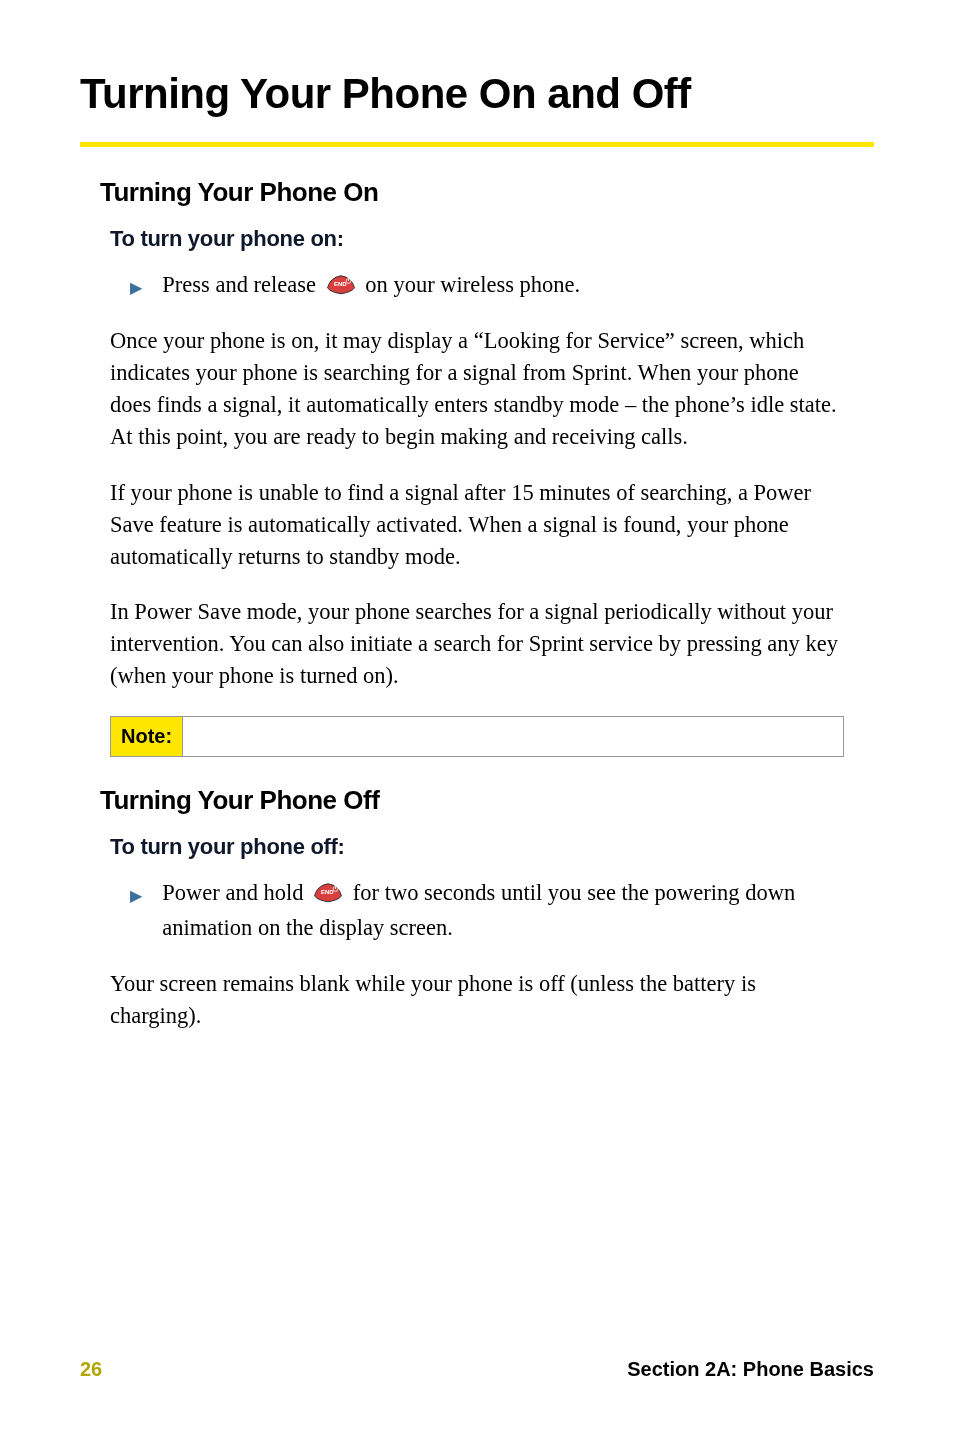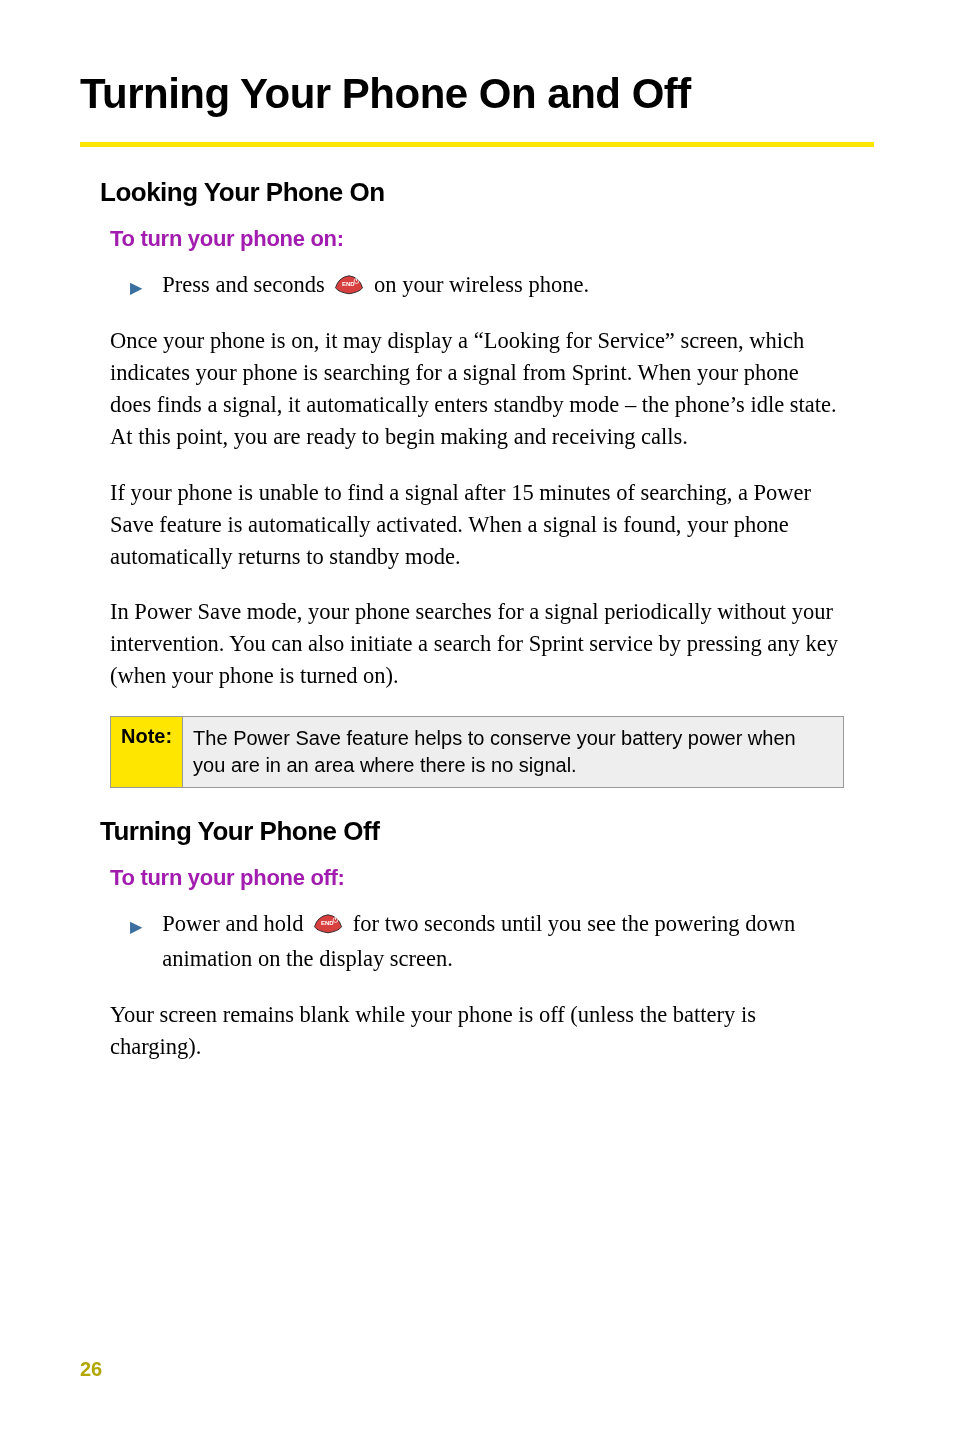--- a/index.html
+++ b/index.html
@@ -33,21 +33,21 @@
     font-weight: 700;
     margin: 28px 0 18px 20px;
     font-family: -apple-system, 'Segoe UI', Arial, sans-serif;
     letter-spacing: -0.5px;
   }
   .lead-in {
     font-size: 22px;
     font-weight: 700;
     margin: 0 0 16px 30px;
     font-family: -apple-system, 'Segoe UI', Arial, sans-serif;
-    color: #a21caf;
+    color: #0f172a;
     letter-spacing: -0.3px;
   }
   .bullet-row {
     display: flex;
     align-items: flex-start;
     margin: 0 30px 22px 50px;
     font-size: 22.5px;
     line-height: 1.55;
   }
   .bullet-row .arrow {
@@ -73,20 +73,21 @@
   }
   .para {
     font-size: 22.5px;
     line-height: 1.42;
     margin: 16px 30px 24px 30px;
   }
   .note-box {
     display: flex;
     margin: 10px 30px 26px 30px;
     border: 1px solid #999;
+    align-items: flex-end;
   }
   .note-label {
     background: #ffe600;
     font-weight: 700;
     font-size: 20px;
     padding: 8px 10px 8px 10px;
     border-right: 1px solid #999;
     font-family: -apple-system, 'Segoe UI', Arial, sans-serif;
     flex-shrink: 0;
     display: flex;
@@ -116,47 +117,46 @@
   .footer .pg {
     color: #b2a600;
   }
 </style>
 </head>
 <body>
 
 <h1 class="main-title">Turning Your Phone On and Off</h1>
 <div class="title-rule"></div>
 
-<h2 class="sub-heading">Looking Your Phone On</h2>
+<h2 class="sub-heading">Turning Your Phone On</h2>
 
 <div class="lead-in">To turn your phone on:</div>
 
 <div class="bullet-row">
   <span class="arrow">▶</span>
   <span class="bullet-text">
-    <span>Press and seconds </span>
+    <span>Press and release </span>
     <span class="end-icon">
       <svg viewBox="0 0 40 30">
         <path d="M2 20 Q6 6 20 4 Q34 6 38 20 Q34 26 20 28 Q6 26 2 20 Z" fill="#d84040" stroke="#222" stroke-width="1.2"></path>
         <text x="19" y="18" font-size="8" fill="#fff" text-anchor="middle" font-family="Arial" font-weight="bold">END</text>
         <circle cx="30" cy="11" r="3.2" fill="none" stroke="#fff" stroke-width="1"></circle>
         <line x1="30" y1="7.5" x2="30" y2="11" stroke="#fff" stroke-width="1"></line>
       </svg>
     </span>
     <span> on your wireless phone.</span>
   </span>
 </div>
 
 <p class="para">Once your phone is on, it may display a “Looking for Service” screen, which indicates your phone is searching for a signal from Sprint. When your phone does finds a signal, it automatically enters standby mode – the phone’s idle state. At this point, you are ready to begin making and receiving calls.</p>
 <p class="para">If your phone is unable to find a signal after 15 minutes of searching, a Power Save feature is automatically activated. When a signal is found, your phone automatically returns to standby mode.</p>
 <p class="para">In Power Save mode, your phone searches for a signal periodically without your intervention. You can also initiate a search for Sprint service by pressing any key (when your phone is turned on).</p>
 
 <div class="note-box">
   <div class="note-label">Note:</div>
-  <div class="note-body">The Power Save feature helps to conserve your battery power when you are in an area where there is no signal.</div>
 </div>
 
 <h2 class="sub-heading">Turning Your Phone Off</h2>
 
 <div class="lead-in">To turn your phone off:</div>
 
 <div class="bullet-row">
   <span class="arrow">▶</span>
   <span class="bullet-text">
     <span>Power and hold </span>
@@ -169,13 +169,14 @@
       </svg>
     </span>
     <span> for two seconds until you see the powering down animation on the display screen.</span>
   </span>
 </div>
 
 <p class="para">Your screen remains blank while your phone is off (unless the battery is charging).</p>
 
 <div class="footer">
   <span class="pg">26</span>
+  <span>Section 2A: Phone Basics</span>
 </div>
 
 </body></html>

